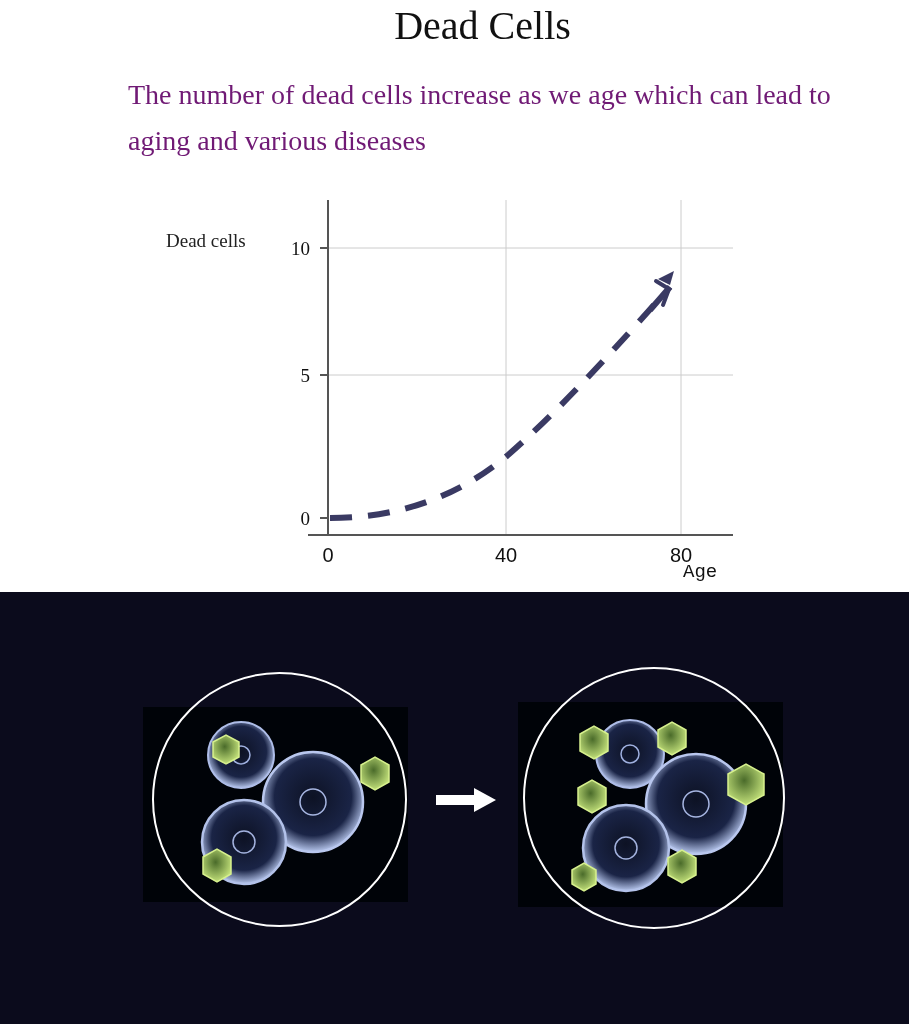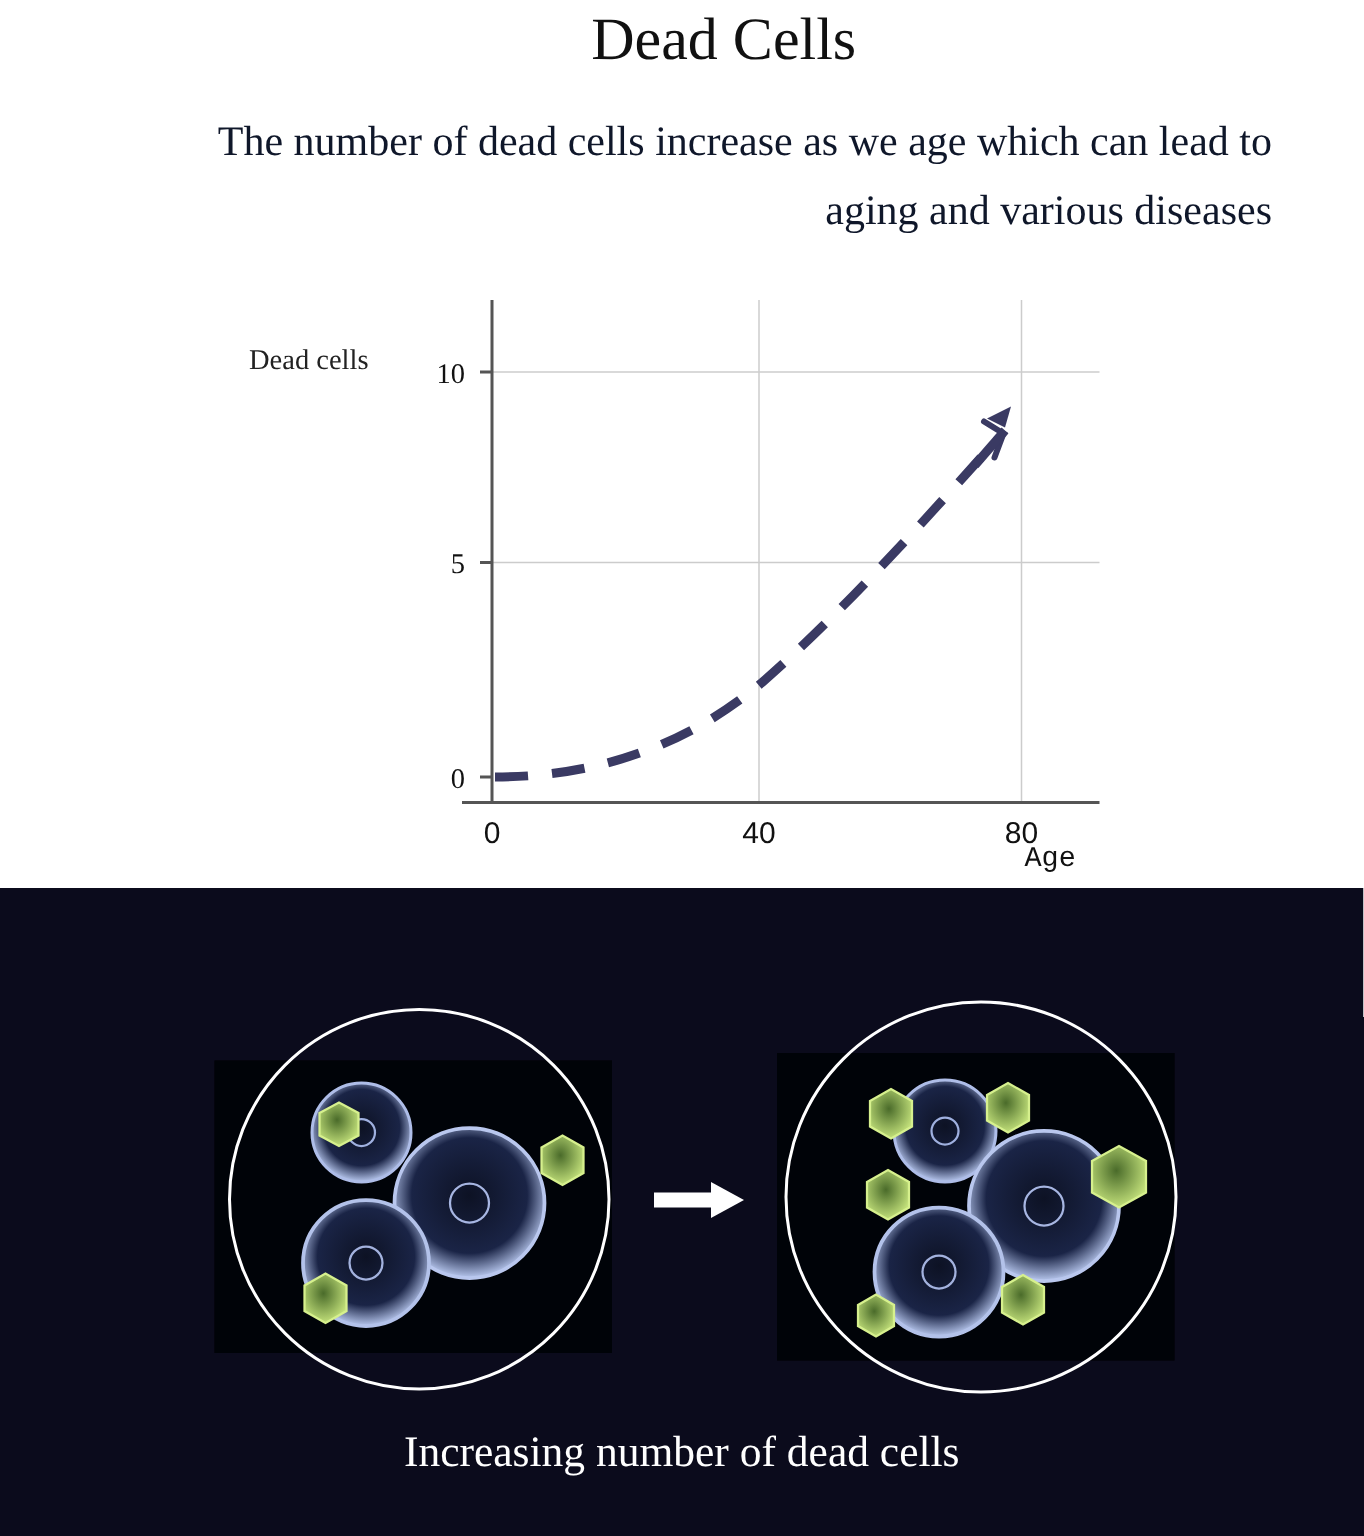--- a/index.html
+++ b/index.html
@@ -34,24 +34,24 @@
     color: #111111;
     font-family: "Liberation Serif", serif;
     line-height: 52px;
   }
 
   .subtitle {
     position: absolute;
     left: 100px;
     top: 72px;
     width: 720px;
-    text-align: right;
+    text-align: left;
     font-size: 28px;
     line-height: 46px;
-    color: #0f172a;
+    color: #701a75;
     font-family: "Liberation Serif", serif;
   }
 
   
   .chart-area {
     position: absolute;
     left: 130px;
     top: 185px;
     width: 620px;
     height: 400px;
@@ -252,15 +252,14 @@
         <polygon points="62,32 76,24 90,32 90,49 76,57 62,49" fill="url(#greenCell)" stroke="#d6f08d" stroke-width="1.5"></polygon>
         <polygon points="140,28 154,20 168,28 168,45 154,53 140,45" fill="url(#greenCell)" stroke="#d6f08d" stroke-width="1.5"></polygon>
         <polygon points="60,86 74,78 88,86 88,103 74,111 60,103" fill="url(#greenCell)" stroke="#d6f08d" stroke-width="1.5"></polygon>
         <polygon points="210,72 228,62 246,72 246,93 228,103 210,93" fill="url(#greenCell)" stroke="#d6f08d" stroke-width="1.5"></polygon>
         <polygon points="150,156 164,148 178,156 178,173 164,181 150,173" fill="url(#greenCell)" stroke="#d6f08d" stroke-width="1.5"></polygon>
         <polygon points="54,168 66,161 78,168 78,182 66,189 54,182" fill="url(#greenCell)" stroke="#d6f08d" stroke-width="1.5"></polygon>
       </svg>
     </div>
     <div class="circle-mask circle-right"></div>
 
-    <div class="caption">Increasing number of dead cells</div>
   </div>
 </div>
 
 </body></html>

